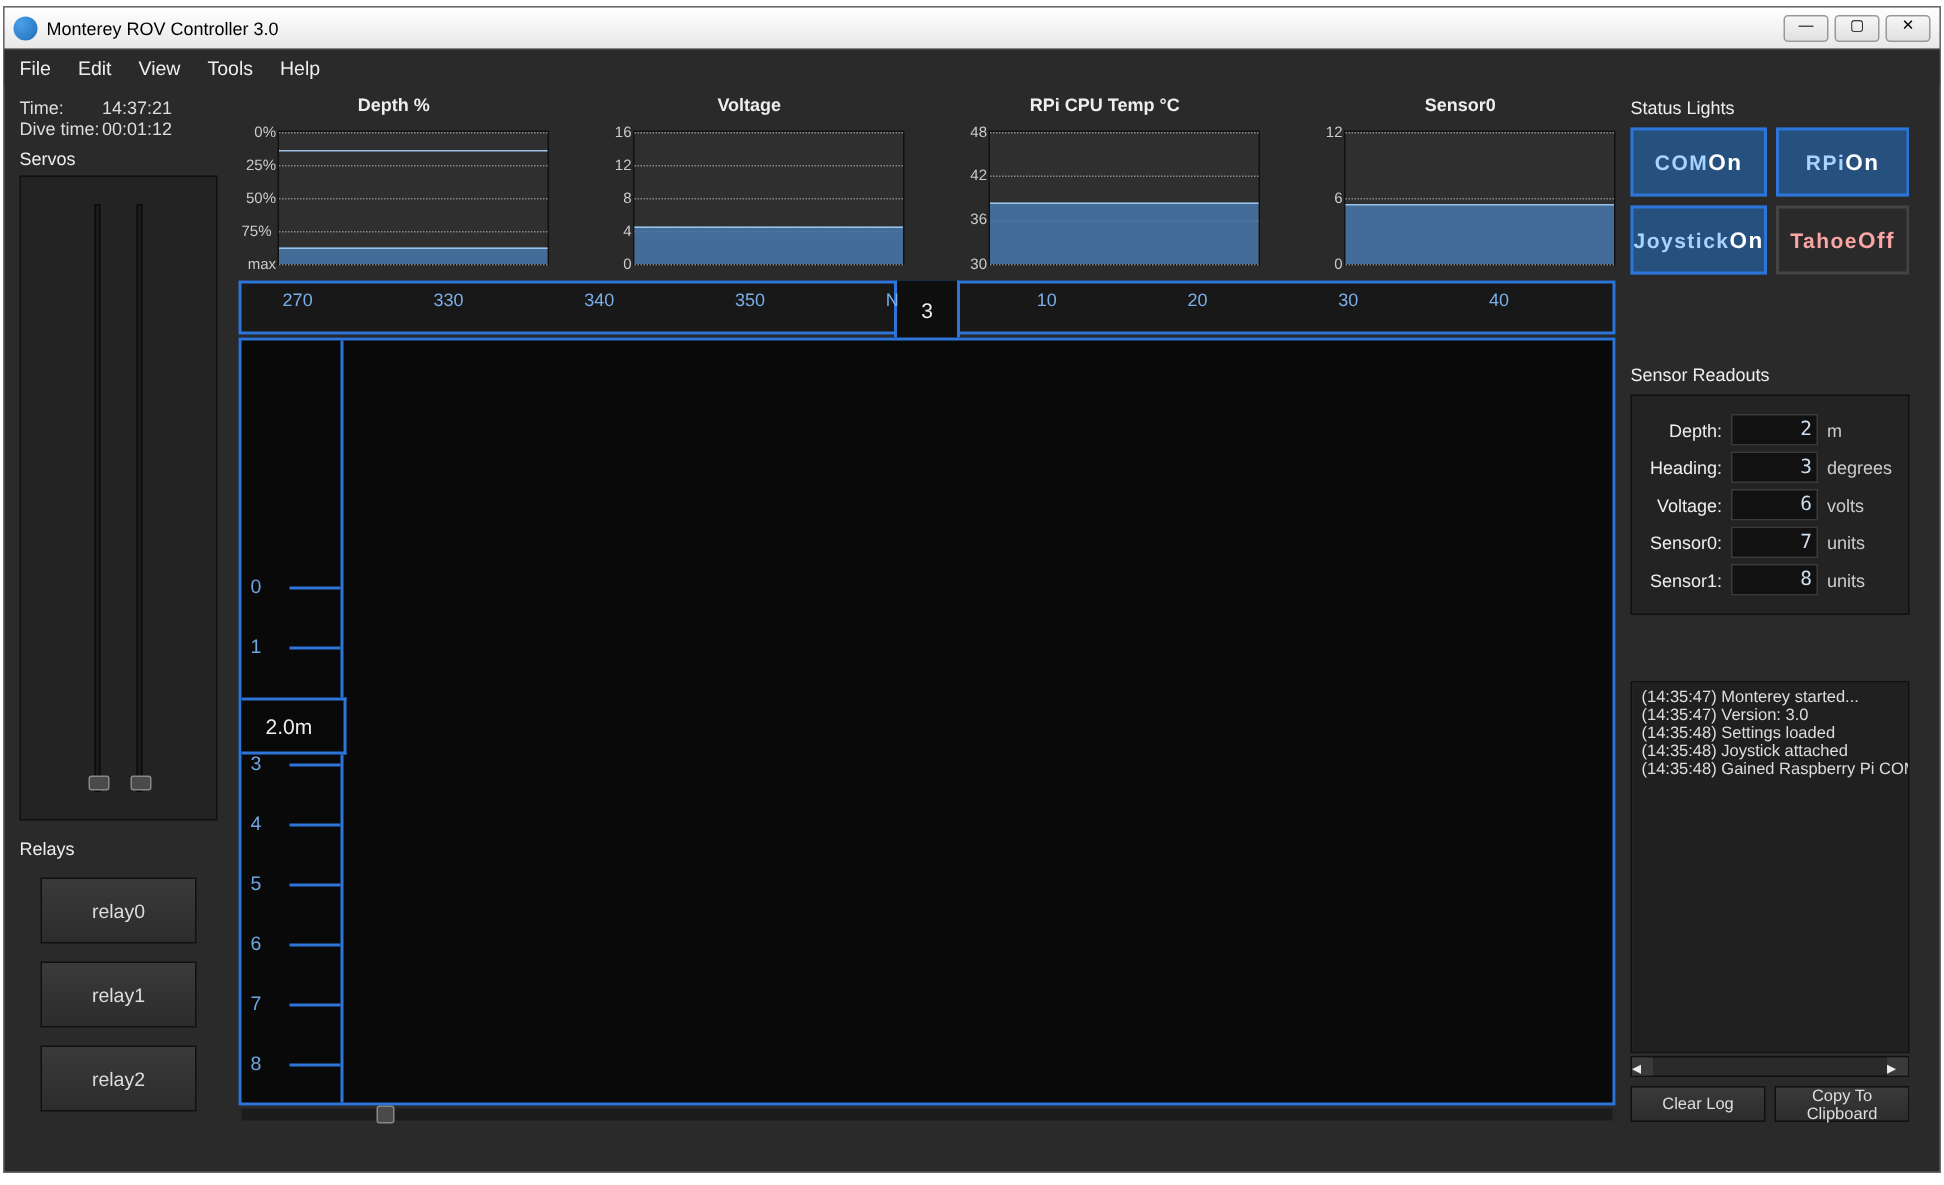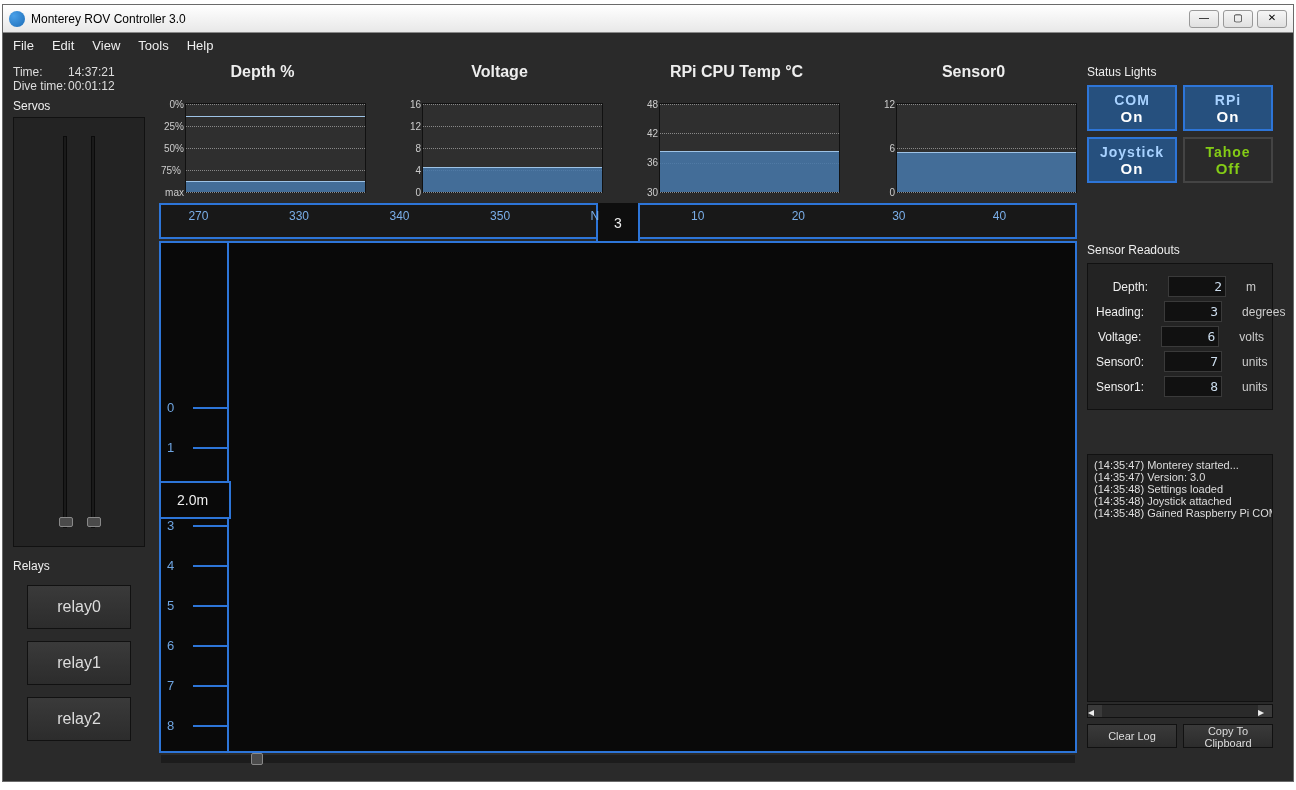--- a/index.html
+++ b/index.html
@@ -46,28 +46,28 @@
 .servos-box {
   border:1px solid #111; background:#232323; height:430px; margin-bottom:12px;
   display:flex; gap:24px; justify-content:center; padding:18px 6px;
 }
 .slider-track { width:4px; background:#1a1a1a; position:relative; border:1px solid #0b0b0b; flex:0 0 4px; height:100%; }
 .slider-thumb { position:absolute; bottom:0; left:-5px; width:14px; height:10px; background:#4a4a4a; border:1px solid #888; border-radius:2px; }
 .relays-box { }
 .relay-btn {
   display:block; width:104px; height:44px; margin:12px auto;
   background:linear-gradient(#3a3a3a,#2c2c2c); border:1px solid #111;
-  color:#ddd; font-size:16px;
+  color:#ddd; font-size:13px;
 }
 
 
 .centercol { padding:6px; color:#eee; }
 .charts-row { display:flex; gap:30px; margin-bottom:10px; }
 .chart { width:210px; }
-.chart h3 { font-size:16px; font-weight:600; text-align:center; margin-bottom:22px; }
+.chart h3 { font-size:12px; font-weight:600; text-align:center; margin-bottom:10px; }
 .chart-box {
   position:relative; height:90px; background:#2f2f2f; border:1px solid #111;
   margin-left:26px;
 }
 .chart-box .gridline {
   position:absolute; left:0; right:0; border-top:1px dotted #888;
 }
 .chart-box .yaxis { position:absolute; left:-28px; width:26px; text-align:right; font-size:10px; color:#ccc; }
 .chart-box .fill {
   position:absolute; left:0; right:0; bottom:0; height:40%;
@@ -113,29 +113,29 @@
   background:#1c1c1c;
 }
 .h-scroll .thumb { position:absolute; left:90px; top:-2px; width:12px; height:12px; background:#4a4a4a; border:1px solid #888; border-radius:2px; }
 
 
 .rightcol { padding:8px 10px 8px 4px; color:#eee; font-size:12px; }
 .rightcol .section-title { font-size:12px; margin-bottom:6px; }
 .status-grid { display:grid; grid-template-columns:1fr 1fr; gap:6px; margin-bottom:14px; }
 .status-btn {
   height:46px; border:2px solid #2d75d8; background:#26507e;
-  display:flex; flex-direction:column; align-items:center; justify-content:center;
+  display:flex; flex-direction:row; align-items:center; justify-content:center;
   font-size:14px; color:#a8d2ff; font-weight:600; letter-spacing:1px;
 }
 .status-btn.on .state { color:#fff; }
-.status-btn.off { border-color:#444; background:#2a2a2a; color:#84cc16; }
+.status-btn.off { border-color:#444; background:#2a2a2a; color:#fca5a5; }
 .status-btn .state { font-size:15px; font-weight:700; }
 
 .sensor-group { border:1px solid #111; padding:8px; background:#232323; margin-bottom:18px; }
-.sensor-row { display:flex; align-items:center; gap:20px; margin:4px 0; }
+.sensor-row { display:flex; align-items:center; gap:6px; margin:4px 0; }
 .sensor-row label { width:52px; text-align:right; }
 .sensor-row input {
   width:58px; height:21px; background:#111; border:1px solid #3a3a3a; color:#cde;
   text-align:right; font-family:"Lucida Console",monospace; font-size:13px; padding-right:3px;
 }
 .sensor-row span.unit { color:#ccc; }
 
 .log-box {
   height:248px; background:#202020; border:1px solid #111; font-size:11px;
   padding:4px 6px; overflow-x:auto; overflow-y:auto; color:#ddd; white-space:nowrap;

